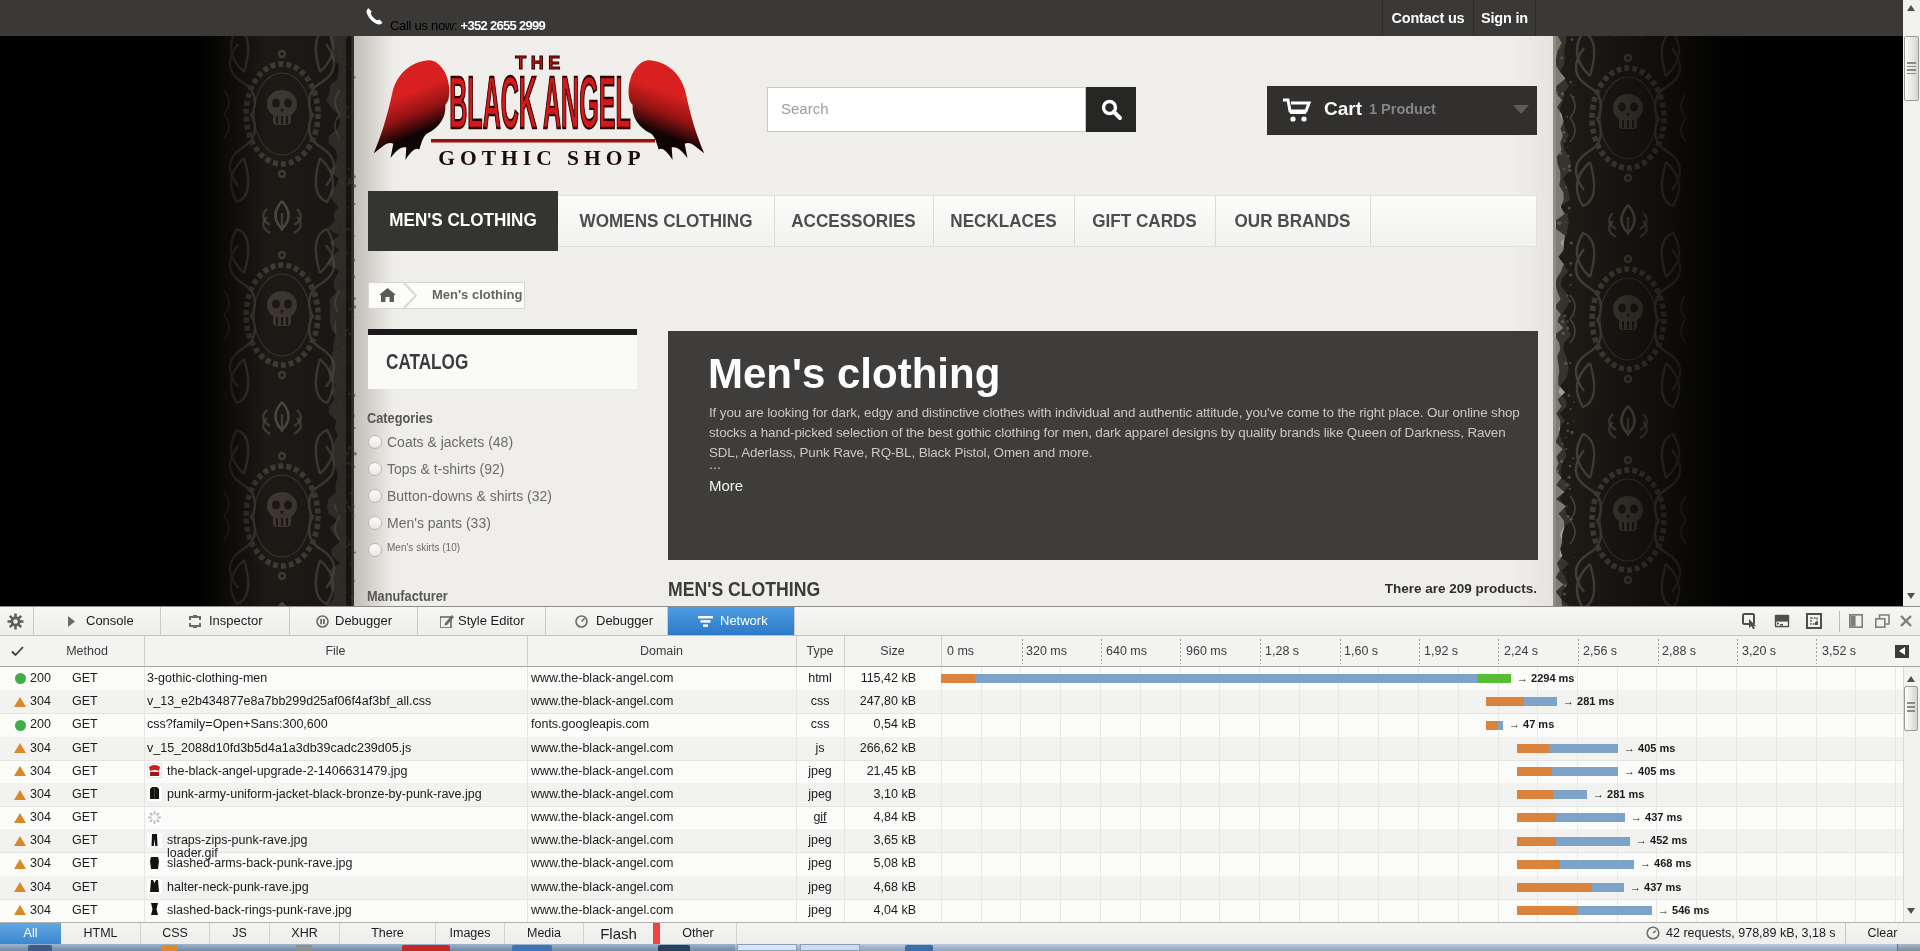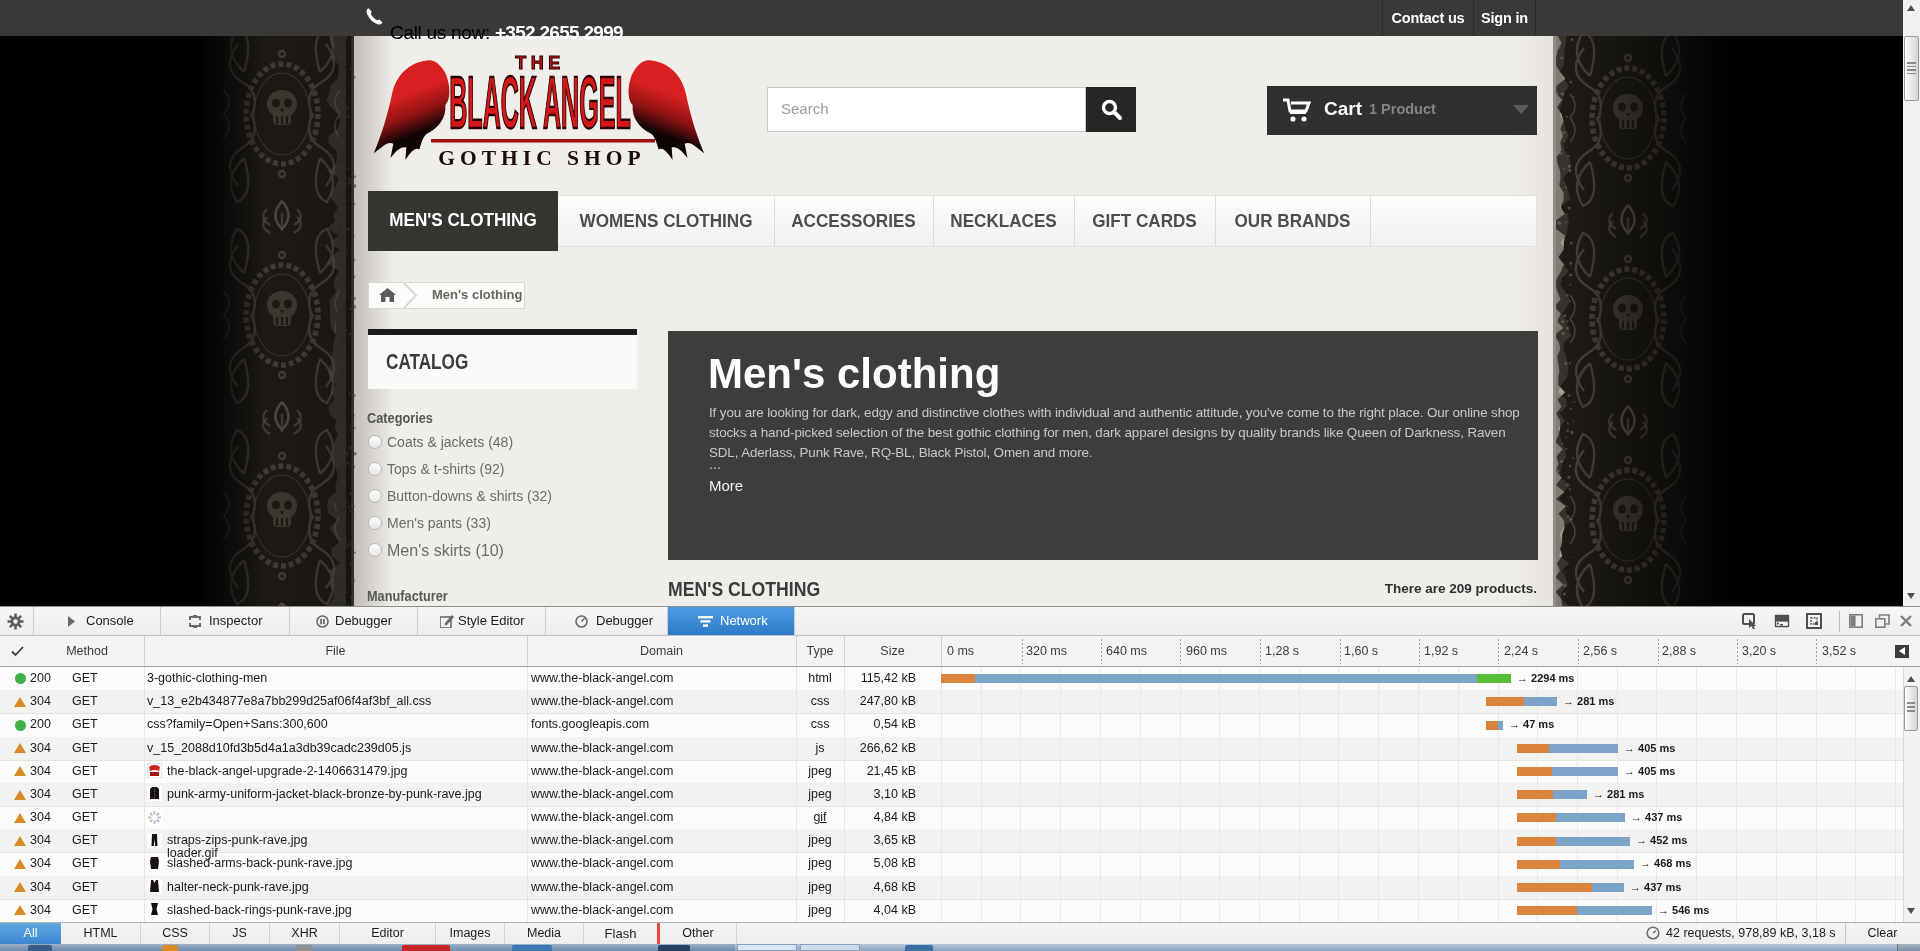--- a/index.html
+++ b/index.html
@@ -366,21 +366,21 @@
         <circle cx="1.1" cy="202.6" r="0.8"></circle>
         <circle cx="0.3" cy="227.8" r="1.0"></circle>
       </g>
     </svg>
 <div class="abs" style="left:352px;top:36px;width:42px;height:570px;background:linear-gradient(90deg,rgba(76,70,60,0.30),rgba(76,70,60,0));"></div>
 <div class="abs" style="left:1514px;top:36px;width:42px;height:570px;background:linear-gradient(90deg,rgba(76,70,60,0),rgba(76,70,60,0.07));"></div>
 <div class="abs" style="left:0;top:0;width:1920px;height:36px;background:#3a3938;"></div>
 <svg class="abs" style="left:365px;top:7px;" width="19" height="19" viewBox="0 0 19 19">
 <path d="M3.5 1.2 C2 2.2 1.2 3.6 1.6 5.2 C2.3 8.1 4.1 11 6.3 13.2 C8.4 15.3 11.2 16.9 13.8 17.4 C15.3 17.7 16.6 17 17.5 15.6 L14.4 12.4 C13.5 13 12.4 13.4 11.5 13 C9.7 12.2 7 9.5 6.1 7.6 C5.7 6.7 6 5.6 6.7 4.6 Z" fill="#fff"></path>
 </svg>
-<span class="abs" style="left:390px;top:15px;letter-spacing:-0.3px;line-height:36px;font-size:19px;color:#99989
+<span class="abs" style="left:390px;top:8px;letter-spacing:-0.3px;line-height:36px;font-size:13px;color:#99989
 6;">Call us now: <b style="color:#fdfdfd;letter-spacing:-0.7px;">+352 2655 2999</b></span>
 <span class="abs" style="left:1382px;width:91px;top:0;height:36px;line-height:36px;text-align:center;color:#fdfdfd;font-size:14.5px;letter-spacing:-0.2px;font-weight:bold;border-left:1px solid #2c2b2a;box-sizing:border-box;">Contact us</span>
 <span class="abs" style="left:1473px;width:63px;top:0;height:36px;line-height:36px;text-align:center;color:#fdfdfd;font-size:14.5px;letter-spacing:-0.2px;font-weight:bold;border-left:1px solid #2c2b2a;border-right:1px solid #2c2b2a;box-sizing:border-box;">Sign in</span>
 <svg class="abs" style="left:364px;top:44px;" width="350" height="128" viewBox="0 0 350 128">
 <defs>
 <linearGradient id="wg" x1="0.3" y1="0.1" x2="0.55" y2="0.95">
  <stop offset="0.3" stop-color="#d92020"></stop>
           <stop offset="0.55" stop-color="#911313"></stop>
           <stop offset="0.78" stop-color="#100404"></stop>
 </linearGradient>
@@ -447,21 +447,21 @@
 <span class="abs" style="left:367px;top:409px;font-size:15px;font-weight:bold;color:#575756;display:inline-block;transform:scaleX(0.85);transform-origin:0 50%;">Categories</span>
 <div class="abs" style="left:368px;top:435px;width:12px;height:12px;border-radius:50%;border:1px solid #b9b8b6;background:linear-gradient(#fdfdfd,#e8e7e5);"></div>
 <span class="abs" style="left:387px;top:434px;font-size:14px;color:#6b6b6b;">Coats &amp; jackets (48)</span>
 <div class="abs" style="left:368px;top:462px;width:12px;height:12px;border-radius:50%;border:1px solid #b9b8b6;background:linear-gradient(#fdfdfd,#e8e7e5);"></div>
 <span class="abs" style="left:387px;top:461px;font-size:14px;color:#6b6b6b;">Tops &amp; t-shirts (92)</span>
 <div class="abs" style="left:368px;top:489px;width:12px;height:12px;border-radius:50%;border:1px solid #b9b8b6;background:linear-gradient(#fdfdfd,#e8e7e5);"></div>
 <span class="abs" style="left:387px;top:488px;font-size:14px;color:#6b6b6b;">Button-downs &amp; shirts (32)</span>
 <div class="abs" style="left:368px;top:516px;width:12px;height:12px;border-radius:50%;border:1px solid #b9b8b6;background:linear-gradient(#fdfdfd,#e8e7e5);"></div>
 <span class="abs" style="left:387px;top:515px;font-size:14px;color:#6b6b6b;">Men's pants (33)</span>
 <div class="abs" style="left:368px;top:543px;width:12px;height:12px;border-radius:50%;border:1px solid #b9b8b6;background:linear-gradient(#fdfdfd,#e8e7e5);"></div>
-<span class="abs" style="left:387px;top:542px;font-size:16px;color:#6b6b6b;">Men's skirts (10)</span>
+<span class="abs" style="left:387px;top:542px;font-size:10px;color:#6b6b6b;">Men's skirts (10)</span>
 <span class="abs" style="left:367px;top:587px;font-size:15px;font-weight:bold;color:#575756;display:inline-block;transform:scaleX(0.85);transform-origin:0 50%;">Manufacturer</span>
 <div class="abs" style="left:668px;top:331px;width:870px;height:229px;background:#3e3d3b;"></div>
 <span class="abs" style="left:708px;top:350px;font-size:42px;font-weight:600;color:#fdfdfd;">Men's clothing</span>
 <div class="abs" style="left:709px;top:403px;width:860px;font-size:13.4px;letter-spacing:-0.12px;line-height:19.8px;color:#c9c8c6;white-space:nowrap;">If you are looking for dark, edgy and distinctive clothes with individual and authentic attitude, you've come to the right place. Our online shop<br>stocks a hand-picked selection of the best gothic clothing for men, dark apparel designs by quality brands like Queen of Darkness, Raven<br>SDL, Aderlass, Punk Rave, RQ-BL, Black Pistol, Omen and more.</div>
 <span class="abs" style="left:709px;top:456px;font-size:14.3px;color:#c9c8c6;">...</span>
 <span class="abs" style="left:709px;top:477px;font-size:15px;color:#f2f2f2;">More</span>
 <span class="abs" style="left:668px;top:577px;font-size:21px;font-weight:bold;color:#3b3b3b;display:inline-block;transform:scaleX(0.84);transform-origin:0 50%;">MEN'S CLOTHING</span>
 <span class="abs" style="left:1380px;top:581px;width:157px;text-align:right;font-size:13.5px;font-weight:bold;color:#2e2e2e;">There are 209 products.</span>
 <div class="abs" style="left:0;top:606px;width:1920px;height:338px;background:#f0f0ee;border-top:1px solid #8d8d8b;box-sizing:border-box;"></div>
 <div class="abs" style="left:0;top:607px;width:1920px;height:28px;background:linear-gradient(#f6f6f5,#eeeeec);border-bottom:1px solid #c1c1c0;"></div>
@@ -785,24 +785,24 @@
 <div class="abs" style="left:1517px;top:239.0px;width:60px;height:9px;background:#d9833c;"></div>
 <div class="abs" style="left:1577px;top:239.0px;width:75px;height:9px;background:#7da4c8;"></div>
 <span class="abs" style="left:1658px;top:231.8px;line-height:23.2px;font-size:11px;font-weight:600;color:#1a1a1a;white-space:nowrap;">→ 546 ms</span>
 </div>
 <div class="abs" style="left:0;top:922px;width:1920px;height:22px;background:linear-gradient(#f4f4f3,#ededeb);border-top:1px solid #b2b2b1;box-sizing:border-box;"></div>
 <div class="abs" style="left:0px;top:923px;width:61px;height:21px;line-height:21px;text-align:center;font-size:12.5px;color:#fff;background:linear-gradient(#62a7e2,#3b87ce);">All</div>
 <div class="abs" style="left:61px;top:923px;width:80px;height:21px;line-height:21px;text-align:center;font-size:12.5px;color:#1c1c1c;border-right:1px solid #d2d2d0;box-sizing:border-box;">HTML</div>
 <div class="abs" style="left:141px;top:923px;width:69px;height:21px;line-height:21px;text-align:center;font-size:12.5px;color:#1c1c1c;border-right:1px solid #d2d2d0;box-sizing:border-box;">CSS</div>
 <div class="abs" style="left:210px;top:923px;width:60px;height:21px;line-height:21px;text-align:center;font-size:12.5px;color:#1c1c1c;border-right:1px solid #d2d2d0;box-sizing:border-box;">JS</div>
 <div class="abs" style="left:270px;top:923px;width:70px;height:21px;line-height:21px;text-align:center;font-size:12.5px;color:#1c1c1c;border-right:1px solid #d2d2d0;box-sizing:border-box;">XHR</div>
-<div class="abs" style="left:340px;top:923px;width:96px;height:21px;line-height:21px;text-align:center;font-size:12.5px;color:#1c1c1c;border-right:1px solid #d2d2d0;box-sizing:border-box;">Editor</div>
+<div class="abs" style="left:340px;top:923px;width:96px;height:21px;line-height:21px;text-align:center;font-size:12.5px;color:#1c1c1c;border-right:1px solid #d2d2d0;box-sizing:border-box;">There</div>
 <div class="abs" style="left:436px;top:923px;width:69px;height:21px;line-height:21px;text-align:center;font-size:12.5px;color:#1c1c1c;border-right:1px solid #d2d2d0;box-sizing:border-box;">Images</div>
 <div class="abs" style="left:505px;top:923px;width:79px;height:21px;line-height:21px;text-align:center;font-size:12.5px;color:#1c1c1c;border-right:1px solid #d2d2d0;box-sizing:border-box;">Media</div>
-<div class="abs" style="left:584px;top:923px;width:76px;height:21px;line-height:21px;text-align:center;font-size:13px;color:#1c1c1c;border-right:3px solid #ef4444;box-sizing:border-box;">Flash</div>
+<div class="abs" style="left:584px;top:923px;width:76px;height:21px;line-height:21px;text-align:center;font-size:15px;color:#1c1c1c;border-right:7px solid #ef4444;box-sizing:border-box;">Flash</div>
 <div class="abs" style="left:660px;top:923px;width:77px;height:21px;line-height:21px;text-align:center;font-size:12.5px;color:#1c1c1c;border-right:1px solid #d2d2d0;box-sizing:border-box;">Other</div>
 <svg class="abs" style="left:1646px;top:926px;" width="14" height="14" viewBox="0 0 14 14">
 <circle cx="7" cy="7" r="5.8" fill="none" stroke="#6e6e6d" stroke-width="1.6"></circle>
 <line x1="7" y1="7" x2="9.8" y2="4.8" stroke="#6e6e6d" stroke-width="1.5"></line>
     </svg>
 <span class="abs" style="left:1666px;top:922px;line-height:22px;font-size:12.5px;color:#1b1b1b;">42 requests, 978,89 kB, 3,18 s</span>
 <div class="abs" style="left:1845px;top:923px;width:1px;height:21px;background:#c6c6c5;"></div>
 <span class="abs" style="left:1845px;top:922px;width:75px;text-align:center;line-height:22px;font-size:12.5px;color:#1b1b1b;">Clear</span>
 <div class="abs" style="left:1903px;top:667px;width:17px;height:255px;background:#f2f2f0;border-left:1px solid #d8d8d6;box-sizing:border-box;"></div>
 <div class="abs" style="left:1907px;top:676px;width:0;height:0;border-left:4.5px solid transparent;border-right:4.5px solid transparent;border-bottom:6px solid #4f4f4e;"></div>

